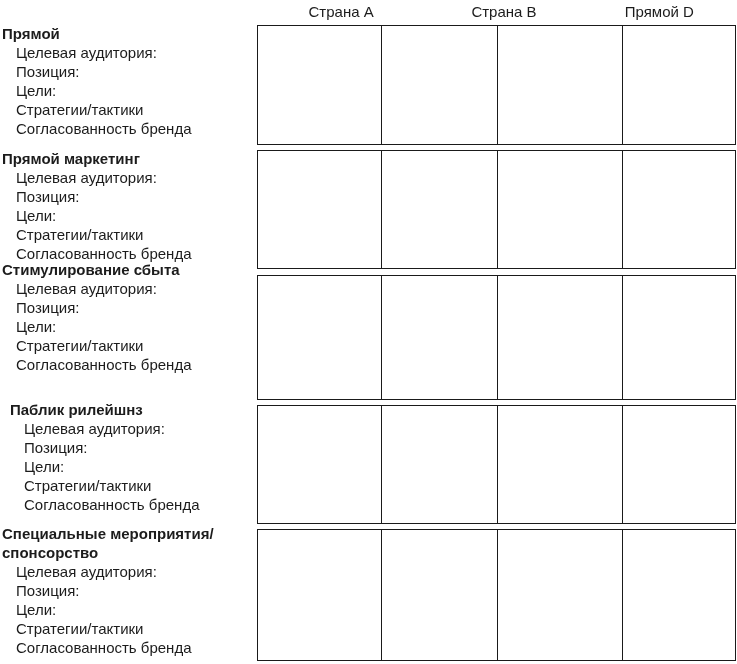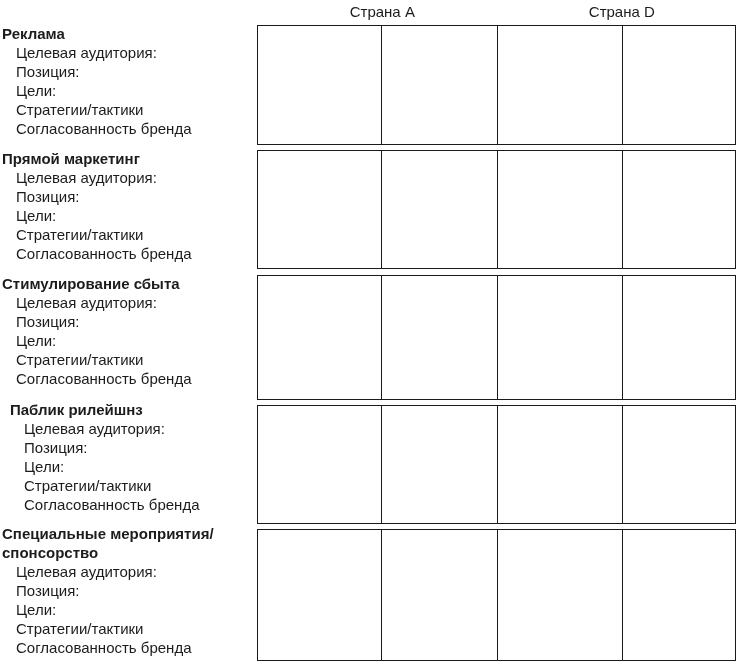--- a/index.html
+++ b/index.html
@@ -77,21 +77,21 @@
     position: absolute;
     left: 0;
     width: 257px;
     padding-left: 2px;
     box-sizing: border-box;
     font-size: 15px;
     line-height: 19px;
   }
   .s1 { top: 24px; }
   .s2 { top: 149px; }
-  .s3 { top: 274px; }
+  .s3 { top: 260px; }
   .s4 { top: 400px; margin-left: 8px; }
   .s5 { top: 524px; }
   .sec-title {
     margin: 0;
     font-size: 15px;
     line-height: 19px;
     font-weight: bold;
     white-space: pre-line;
   }
   .sec-item {
@@ -99,27 +99,28 @@
     white-space: nowrap;
   }
 </style>
 </head>
 <body>
 
 <div class="page">
 
   <div class="col-headers">
     <div class="col-header w1">Страна A</div>
-    <div class="col-header w4">Страна D</div>
+    <div class="col-header w2">Страна B</div>
+    <div class="col-header w4">Прямой D</div>
   </div>
 
   <div class="labels">
 
     <section class="label-block s1">
-      <h3 class="sec-title">Реклама</h3>
+      <h3 class="sec-title">Прямой</h3>
       <div class="sec-item">Целевая аудитория:</div>
       <div class="sec-item">Позиция:</div>
       <div class="sec-item">Цели:</div>
       <div class="sec-item">Стратегии/тактики</div>
       <div class="sec-item">Согласованность бренда</div>
     </section>
 
     <section class="label-block s2">
       <h3 class="sec-title">Прямой маркетинг</h3>
       <div class="sec-item">Целевая аудитория:</div>

